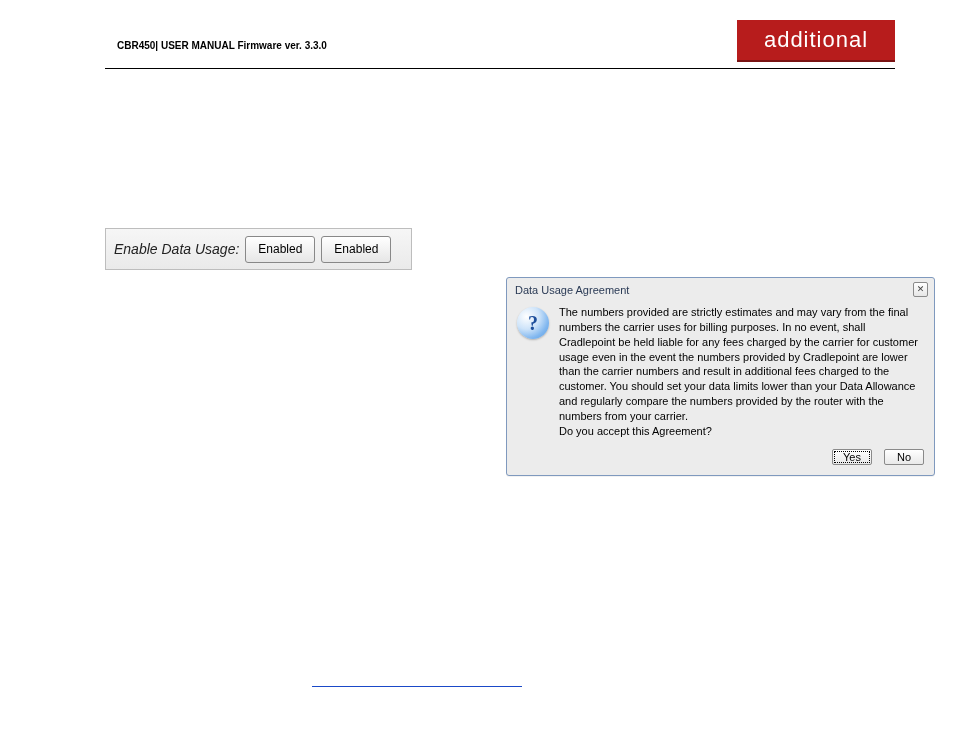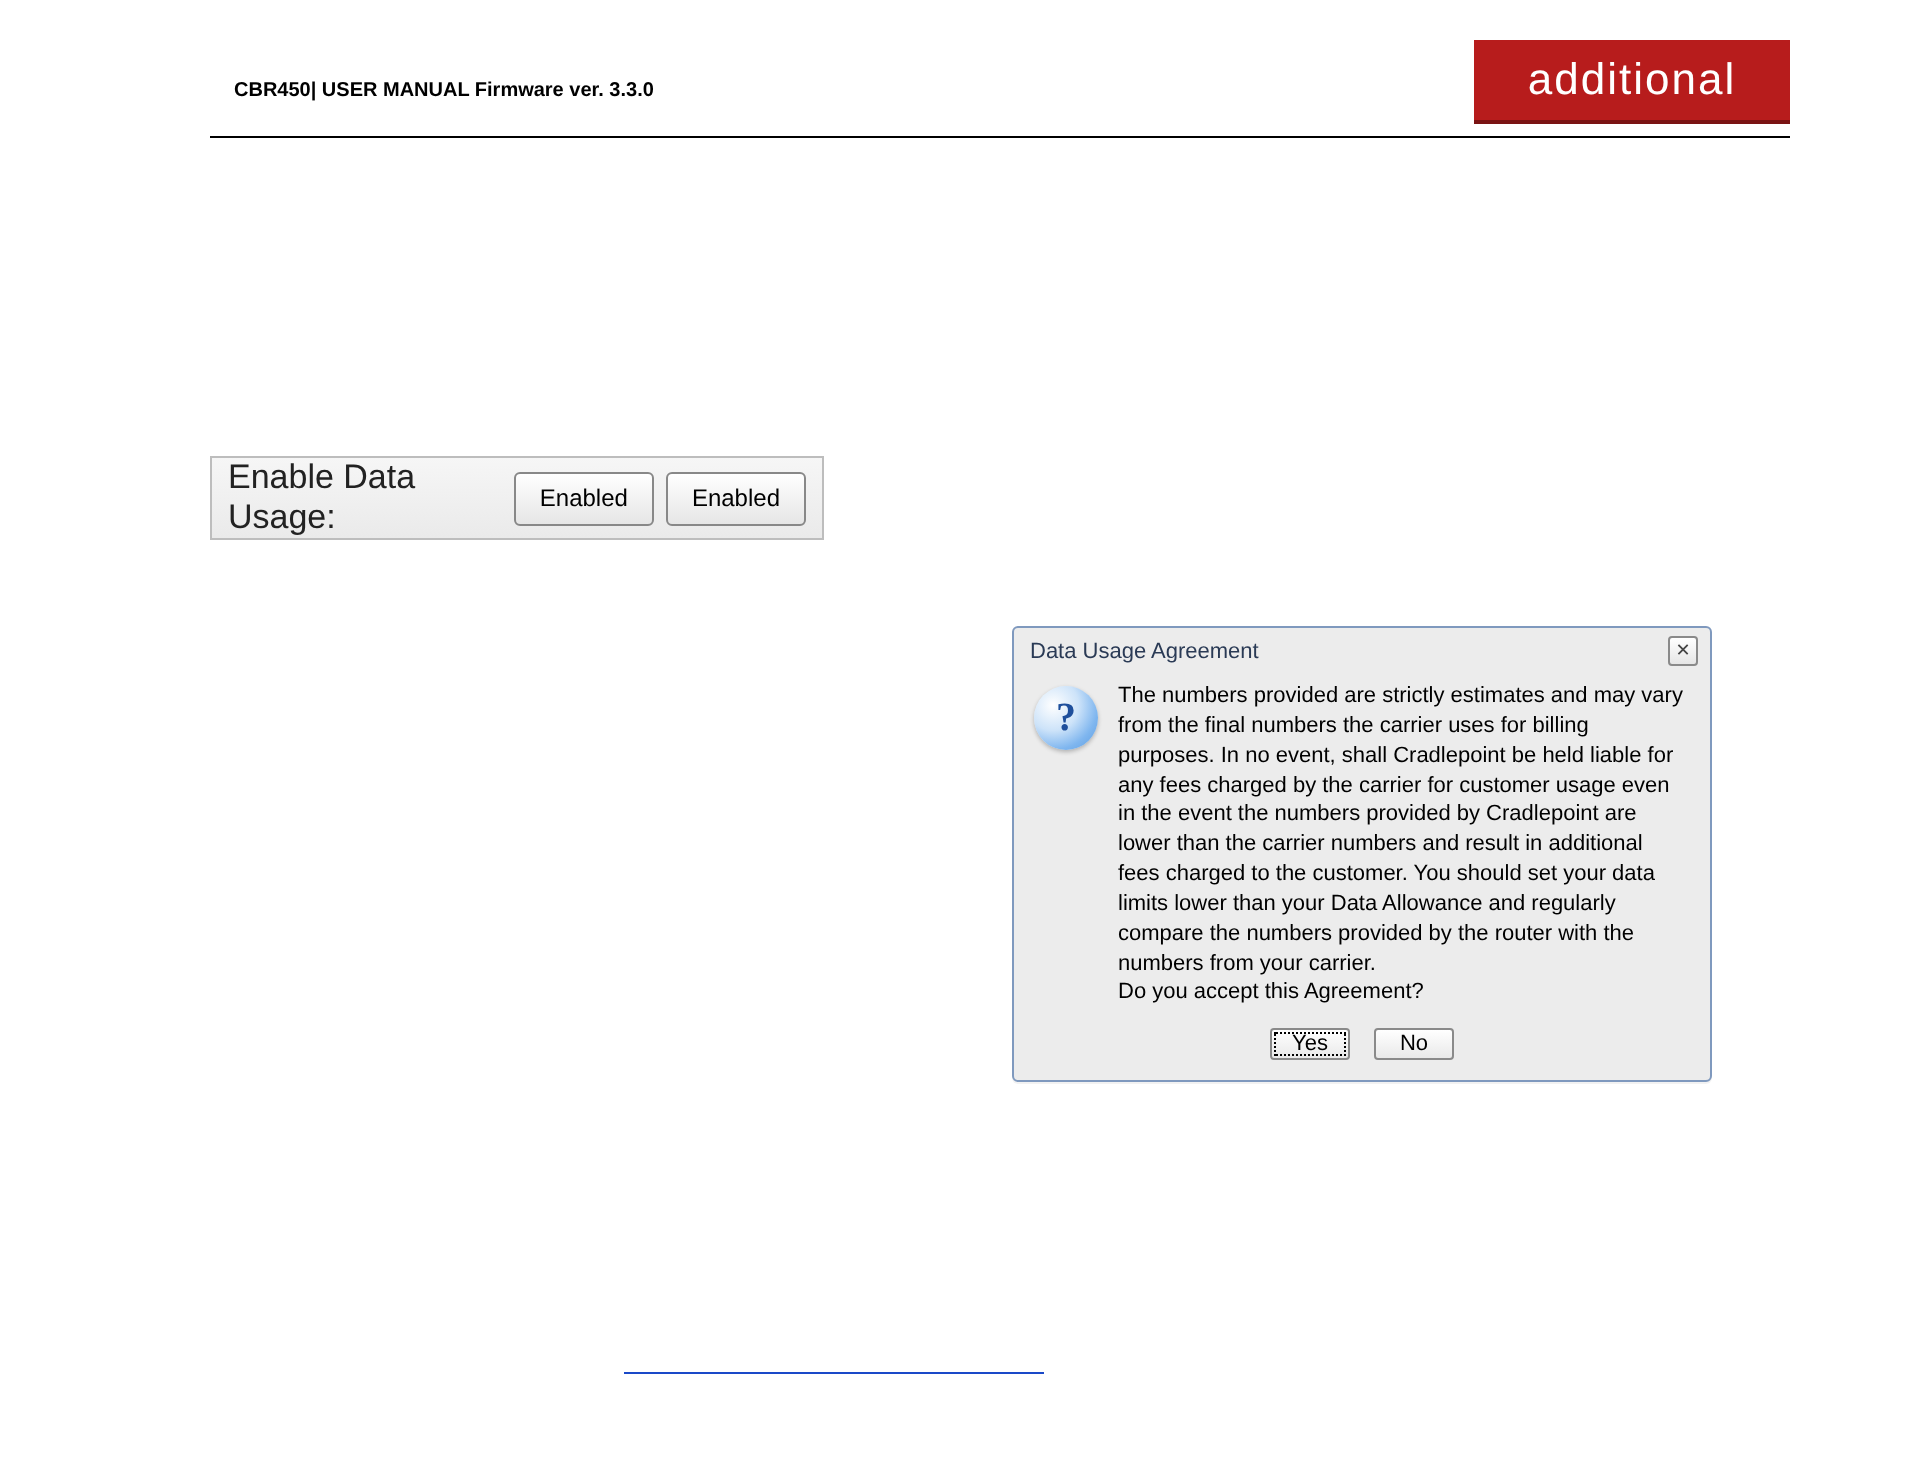--- a/index.html
+++ b/index.html
@@ -56,46 +56,46 @@
     height: 42px;
     background: linear-gradient(#f6f6f6, #eaeaea);
     border: 1px solid #bdbdbd;
     display: flex;
     align-items: center;
     padding: 0 8px;
     gap: 6px;
     font-family: "Lucida Grande", Arial, sans-serif;
   }
   .toggle-label {
-    font-size: 17px;
+    font-size: 14px;
     color: #222;
+    font-style: italic;
   }
   .toggle-btn {
     height: 27px;
     padding: 0 12px;
     font-size: 12px;
     background: linear-gradient(#ffffff, #e6e6e6);
     border: 1px solid #888;
     border-radius: 3px;
     cursor: pointer;
     color: #000;
   }
 
   
   .dialog {
     position: absolute;
     top: 277px;
     left: 506px;
-    width: 350px;
+    width: 429px;
     background: #ececec;
     border: 1px solid #7f99be;
     border-radius: 3px;
     box-shadow: 0 1px 0 rgba(0,0,0,0.05);
     font-family: Tahoma, Arial, sans-serif;
-    margin-top: 36px;
   }
   .dialog-header {
     display: flex;
     align-items: center;
     justify-content: space-between;
     padding: 4px 6px 4px 8px;
     font-size: 11px;
     color: #2a3a55;
   }
   .close-btn {
@@ -128,21 +128,21 @@
     align-items: center;
     justify-content: center;
     font-family: Georgia, serif;
     font-weight: bold;
     font-size: 20px;
     color: #1e4f9c;
     margin-top: 2px;
   }
   .dialog-actions {
     display: flex;
-    justify-content: center;
+    justify-content: flex-end;
     gap: 12px;
     padding: 0 10px 10px 10px;
   }
   .dlg-btn {
     min-width: 40px;
     padding: 1px 10px;
     font-size: 11px;
     background: linear-gradient(#ffffff,#e9e9e9);
     border: 1px solid #8a8a8a;
     border-radius: 2px;

